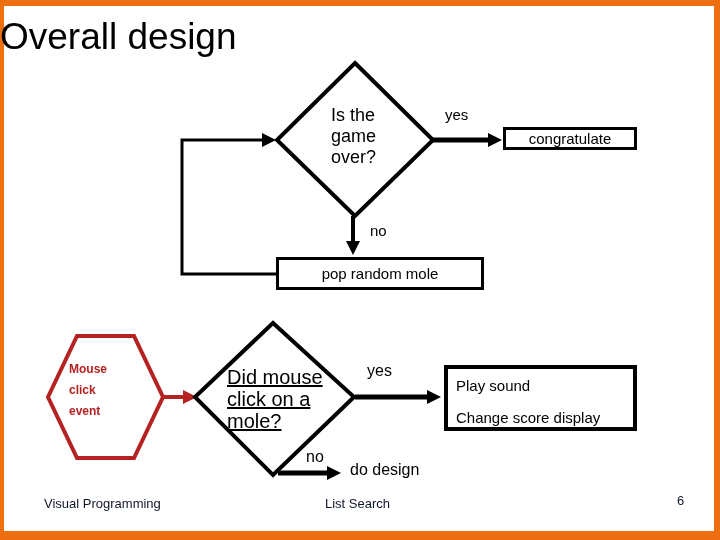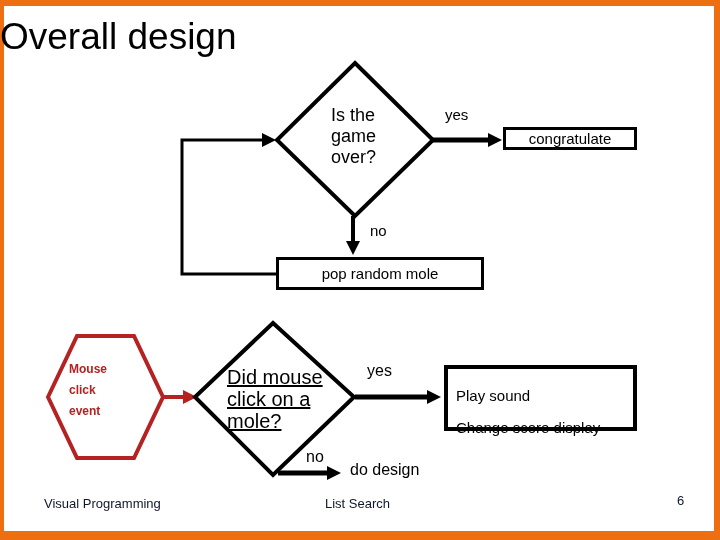--- a/index.html
+++ b/index.html
@@ -21,21 +21,21 @@
     font-size:12px;line-height:21px;font-weight:bold;
     color:#B42222;white-space:pre-line;
   }
   .lbl{position:absolute;font-size:15px;}
   .lbl-lg{font-size:16px;}
   .fbox{
     position:absolute;box-sizing:border-box;border:3px solid #000;background:#fff;
     display:flex;align-items:center;justify-content:center;font-size:15px;
   }
   .fbox.play{
-    border-width:4px;display:block;padding:17px 0 0 8px;line-height:20px;
+    border-width:4px;display:block;padding:7px 0 0 8px;line-height:20px;
   }
   .play .line2{margin-top:12px;}
   .footer-item{position:absolute;font-size:13px;color:#0f172a;}
 </style>
 </head>
 <body>
 
 <div class="slide">
   <div class="paper"></div>
 

